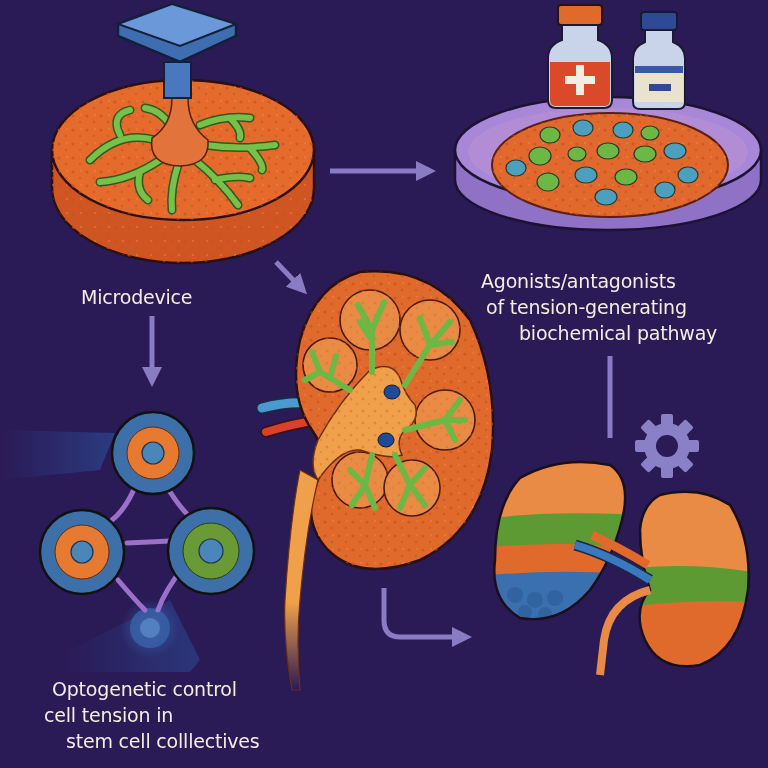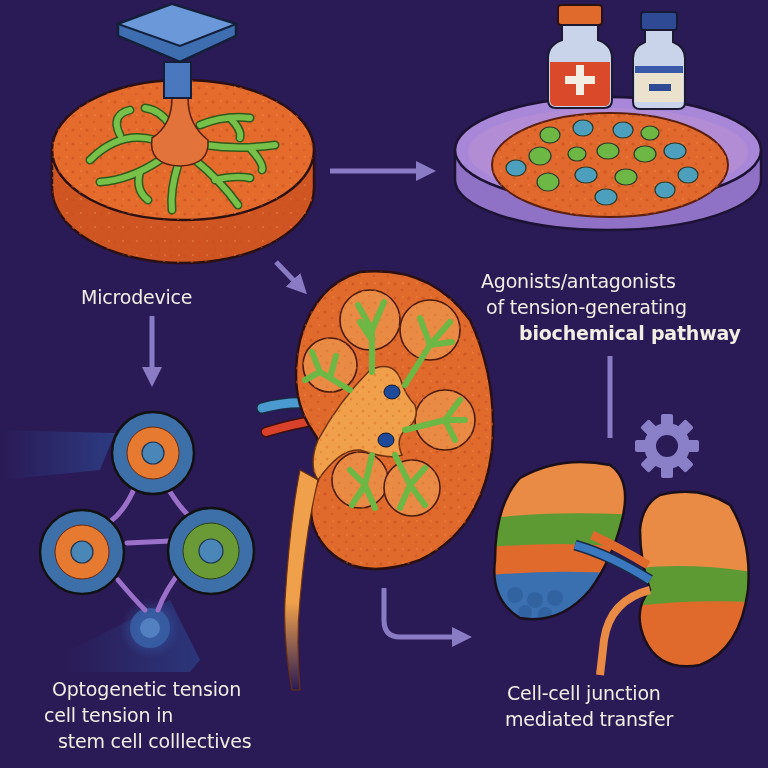--- a/index.html
+++ b/index.html
@@ -281,26 +281,22 @@
     <path d="M592,535 Q620,548 648,565" stroke="#e06a2c" stroke-width="9" fill="none"></path>
     <path d="M650,590 Q610,600 604,640 L600,675" stroke="#e98a45" stroke-width="8" fill="none"></path>
   </g>
 </svg>
 
   <div class="label" style="left:81px; top:284px;">Microdevice</div>
 
   <div class="label" style="left:481px; top:268px;">
     <span style="margin-left:0px;">Agonists/antagonists</span>
     <span style="margin-left:5px;">of tension-generating</span>
-    <span style="margin-left:38px;font-weight:bold;">biochemical pathway</span>
+    <span style="margin-left:38px;">biochemical pathway</span>
   </div>
 
   <div class="label" style="left:44px; top:676px;">
-    <span style="margin-left:8px;">Optogenetic tension</span>
+    <span style="margin-left:8px;">Optogenetic control</span>
     <span style="margin-left:0px;">cell tension in</span>
-    <span style="margin-left:14px;">stem cell colllectives</span>
+    <span style="margin-left:22px;">stem cell colllectives</span>
   </div>
 
-  <div class="label" style="left:505px; top:680px;">
-    <span style="margin-left:2px;">Cell-cell junction</span>
-    <span style="margin-left:0px;">mediated transfer</span>
-  </div>
 </div>
 
 </body></html>

